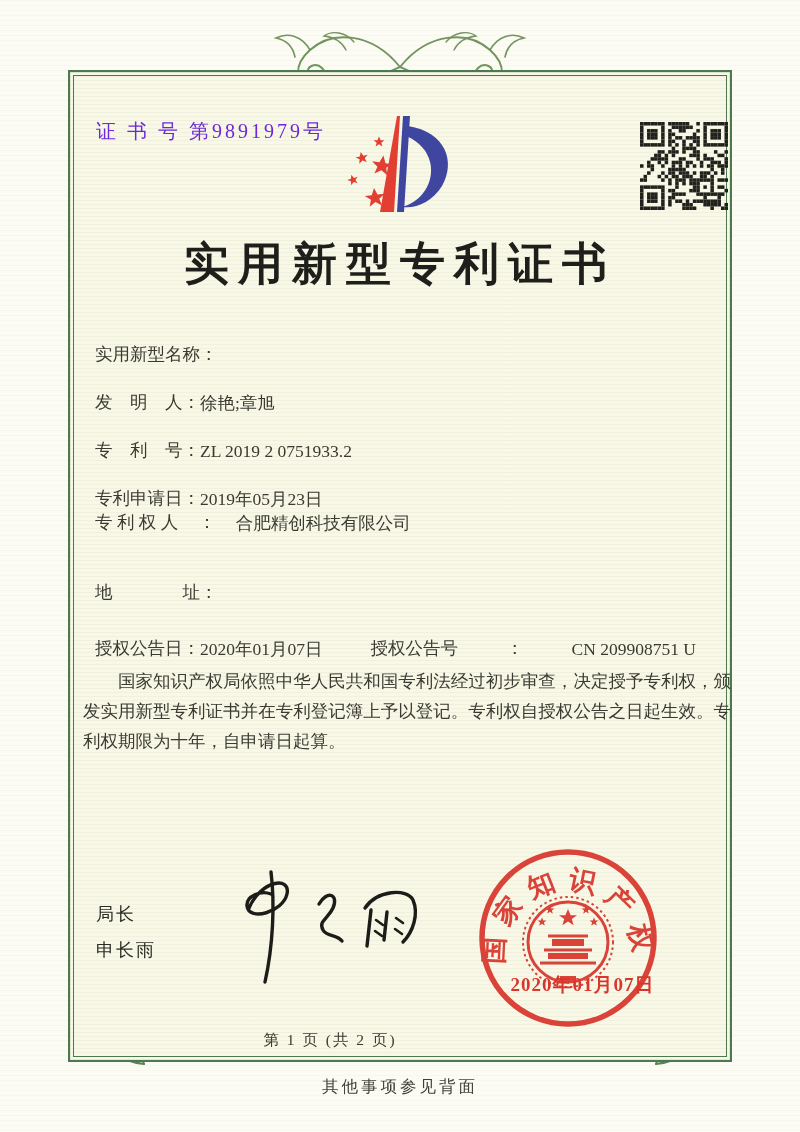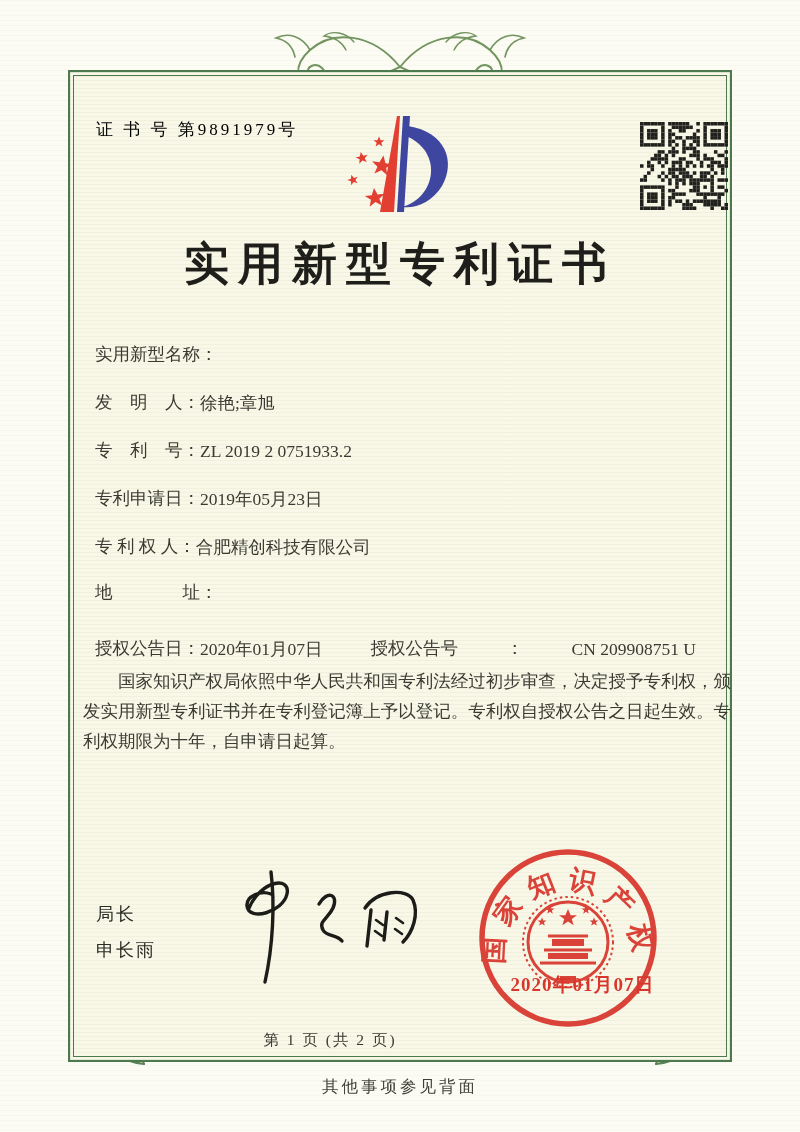--- a/index.html
+++ b/index.html
@@ -23,21 +23,21 @@
   .frame::after{
     content:"";position:absolute;inset:3px;border:1px solid #4c7a4e;pointer-events:none;
   }
   .frame-texture{
     position:absolute;inset:0;
     background:repeating-linear-gradient(180deg, rgba(140,170,115,.09) 0 1px, transparent 1px 4px);
   }
   .ornament{position:absolute;pointer-events:none;}
   .ornament svg{display:block;}
 
-  .cert-no{position:absolute;left:96px;top:118px;font-size:17px;letter-spacing:3px;color:#000000;}
+  .cert-no{position:absolute;left:96px;top:118px;font-size:20px;letter-spacing:3px;color:#6d28d9;}
 
   .logo{position:absolute;left:342px;top:110px;width:122px;height:108px;}
 
   .qr{position:absolute;left:640px;top:122px;width:88px;height:88px;}
 
   .title{
     position:absolute;left:0;top:234px;width:800px;text-align:center;
     font-size:45px;font-weight:600;letter-spacing:9px;color:#1e1e1a;
   }
 
@@ -467,21 +467,21 @@
 <div class="f-row" style="top:438px;">
   <span class="lbl">专　利　号</span>
     <span class="colon">：</span>
     <span class="val">ZL 2019 2 0751933.2</span>
 </div>
 <div class="f-row" style="top:486px;">
   <span class="lbl">专利申请日</span>
     <span class="colon">：</span>
     <span class="val">2019年05月23日</span>
 </div>
-<div class="f-row" style="top:534px;">
+<div class="f-row" style="top:510px;gap:20px;">
   <span class="lbl">专 利 权 人</span>
     <span class="colon">：</span>
     <span class="val">合肥精创科技有限公司</span>
 </div>
 <div class="f-row" style="top:580px;">
   <span class="lbl">地　　　　址</span>
     <span class="colon">：</span>
 </div>
 
 <div class="f-row" style="top:636px;">

